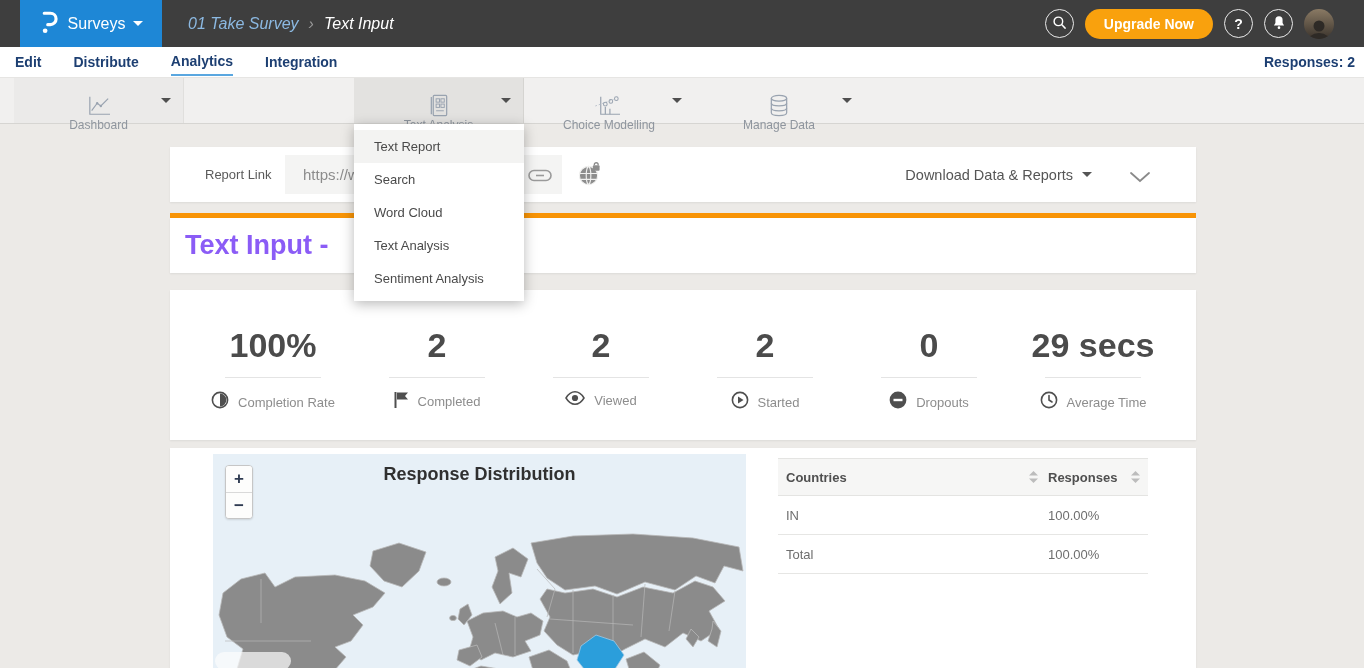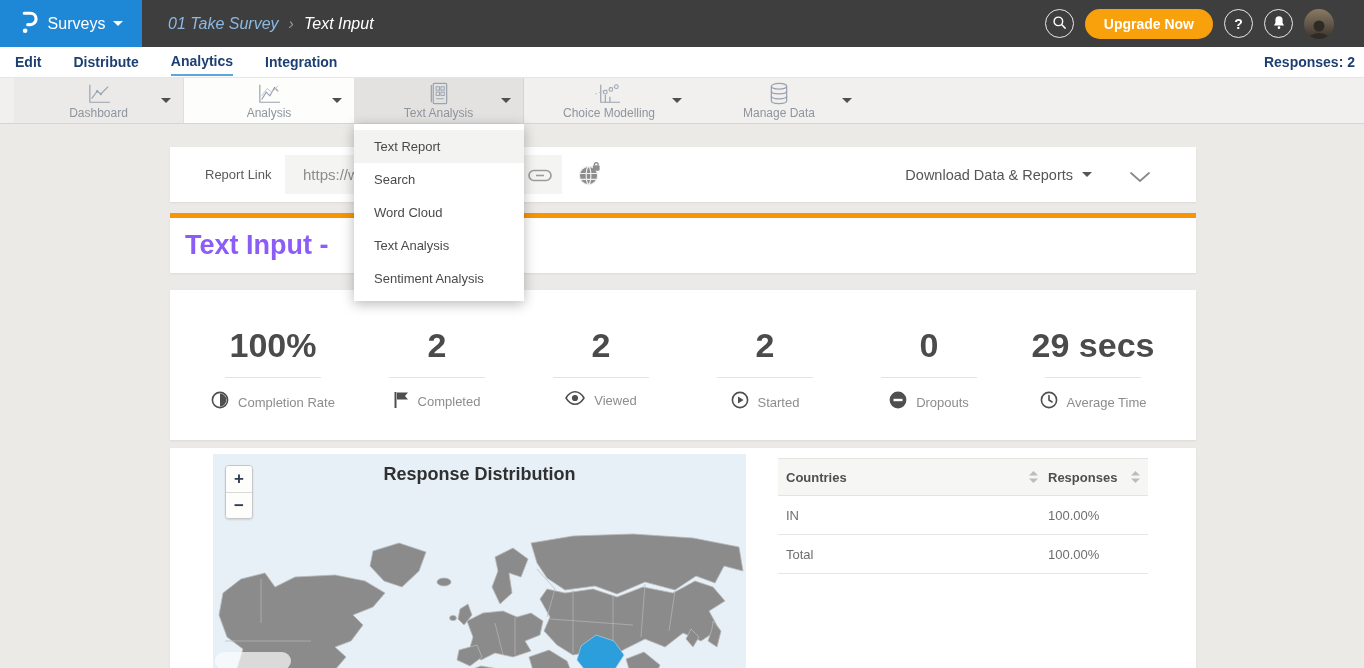--- a/index.html
+++ b/index.html
@@ -1,42 +1,42 @@
 <!DOCTYPE html>
 <html><head>
 <meta charset="utf-8">
 <style>
 * { box-sizing: border-box; margin: 0; padding: 0; }
 body { font-family: "Liberation Sans", sans-serif; }
 .screen { position: relative; width: 1364px; height: 668px; overflow: hidden; background: #eceae7; }
 
 
 .topbar { position: absolute; top: 0; left: 0; width: 1364px; height: 47px; background: #3e3e3e; display: flex; align-items: center; }
-.brand { width: 142px; height: 47px; background: #1e87d6; display: flex; align-items: center; justify-content: center; gap: 8px; cursor: pointer; }
+.brand { width: 142px; height: 47px; background: #1e87d6; display: flex; align-items: center; justify-content: center; gap: 8px; cursor: pointer; margin-left: 20px; }
 .brand-name { color: #fff; font-size: 16px; }
 .caret-down { width: 0; height: 0; border-left: 5px solid transparent; border-right: 5px solid transparent; border-top: 5px solid #fff; }
 .breadcrumb { display: flex; align-items: center; gap: 10px; margin-left: 26px; font-size: 16px; font-style: italic; }
 .bc-survey { color: #8cb9e2; cursor: pointer; }
 .bc-sep { color: #9a9a9a; }
 .bc-page { color: #ffffff; }
 .top-right { margin-left: auto; display: flex; align-items: center; gap: 11px; padding-right: 30px; }
 .circle-btn { width: 29px; height: 29px; border-radius: 50%; border: 1.5px solid #e9e9e9; display: flex; align-items: center; justify-content: center; color: #fff; font-weight: bold; font-size: 14px; cursor: pointer; background: transparent; }
 .upgrade-btn { height: 30px; padding: 0 19px; border: none; border-radius: 15px; background: #f9a10d; color: #fff; font-size: 14px; font-weight: 700; font-family: "Liberation Sans", sans-serif; cursor: pointer; }
 .avatar { width: 30px; height: 30px; border-radius: 50%; overflow: hidden; background: linear-gradient(#8a7a64, #3a332c); position: relative; cursor: pointer; }
 .avatar svg { position: absolute; bottom: -2px; left: 0; }
 
 
 .subnav { position: absolute; top: 47px; left: 0; width: 1364px; height: 30px; background: #ffffff; display: flex; align-items: center; padding-left: 15px; gap: 32px; }
 .subnav-item { font-size: 14px; font-weight: 700; color: #1d3f72; cursor: pointer; line-height: 26px; }
 .subnav-item.active { border-bottom: 2px solid #5aa7e0; }
 .responses-label { position: absolute; right: 9px; top: 0; line-height: 30px; font-size: 14px; font-weight: 700; color: #1d3f72; }
 
 
 .toolbar { position: absolute; top: 77px; left: 0; width: 1364px; height: 47px; background: #f1f0ef; border-top: 1px solid #e6e5e3; border-bottom: 1px solid #d6d5d2; }
-.tab { position: absolute; top: 0; height: 45px; width: 170px; text-align: center; cursor: pointer; padding-top: 4px; }
+.tab { position: absolute; top: 0; height: 45px; width: 170px; text-align: center; cursor: pointer; padding-top: 16px; }
 .tab-0 { left: 14px;  background: #ebeae9; border-right: 1px solid #e0dfdd; }
 .tab-1 { left: 184px; background: #fdfdfc; }
 .tab-2 { left: 354px; background: #e3e2e0; border-right: 1px solid #d5d4d1; }
 .tab-3 { left: 524px; }
 .tab-4 { left: 694px; }
 .tab-label { font-size: 12px; color: #8e959e; margin-top: 1px; }
 .tab .caret-sm { position: absolute; right: 12px; top: 20px; border-left: 5px solid transparent; border-right: 5px solid transparent; border-top: 5px solid #4f4f4f; width: 0; height: 0; }
 .tab-icon { height: 23px; display: flex; align-items: flex-end; justify-content: center; }
 
 
@@ -154,31 +154,20 @@
     <div class="tab tab-0">
       <div class="tab-icon">
         <svg width="30" height="22" viewBox="0 0 30 24">
             <path d="M5 2 V21 H27" fill="none" stroke="#99a3b0" stroke-width="1.3"></path>
             <polyline points="7,17 13,9 17,12 25,4" fill="none" stroke="#99a3b0" stroke-width="1.3"></polyline>
             <circle cx="13" cy="9" r="1.3" fill="#99a3b0"></circle>
             <circle cx="17" cy="12" r="1.3" fill="#99a3b0"></circle>
           </svg>
       </div>
       <div class="tab-label">Dashboard</div>
-      <span class="caret-sm"></span>
-    </div>
-    <div class="tab tab-1">
-      <div class="tab-icon">
-        <svg width="30" height="22" viewBox="0 0 30 24">
-            <path d="M5 2 V21 H27" fill="none" stroke="#99a3b0" stroke-width="1.3"></path>
-            <polyline points="7,18 12,10 16,14 21,5 25,9" fill="none" stroke="#99a3b0" stroke-width="1.3"></polyline>
-            <polyline points="7,14 13,6 18,10 25,3" fill="none" stroke="#b9c1cb" stroke-width="1"></polyline>
-          </svg>
-      </div>
-      <div class="tab-label">Analysis</div>
       <span class="caret-sm"></span>
     </div>
     <div class="tab tab-2">
       <div class="tab-icon">
         <svg width="24" height="23" viewBox="0 0 24 24">
             <rect x="6" y="1.5" width="14" height="21" rx="1" fill="none" stroke="#99a3b0" stroke-width="1.3"></rect>
             <line x1="4" y1="3" x2="4" y2="21" stroke="#99a3b0" stroke-width="1.3"></line>
             <rect x="9" y="5" width="3.5" height="3.5" fill="none" stroke="#99a3b0" stroke-width="1"></rect>
             <rect x="14" y="5" width="3.5" height="3.5" fill="none" stroke="#99a3b0" stroke-width="1"></rect>
             <rect x="9" y="10.5" width="3.5" height="3.5" fill="none" stroke="#99a3b0" stroke-width="1"></rect>

